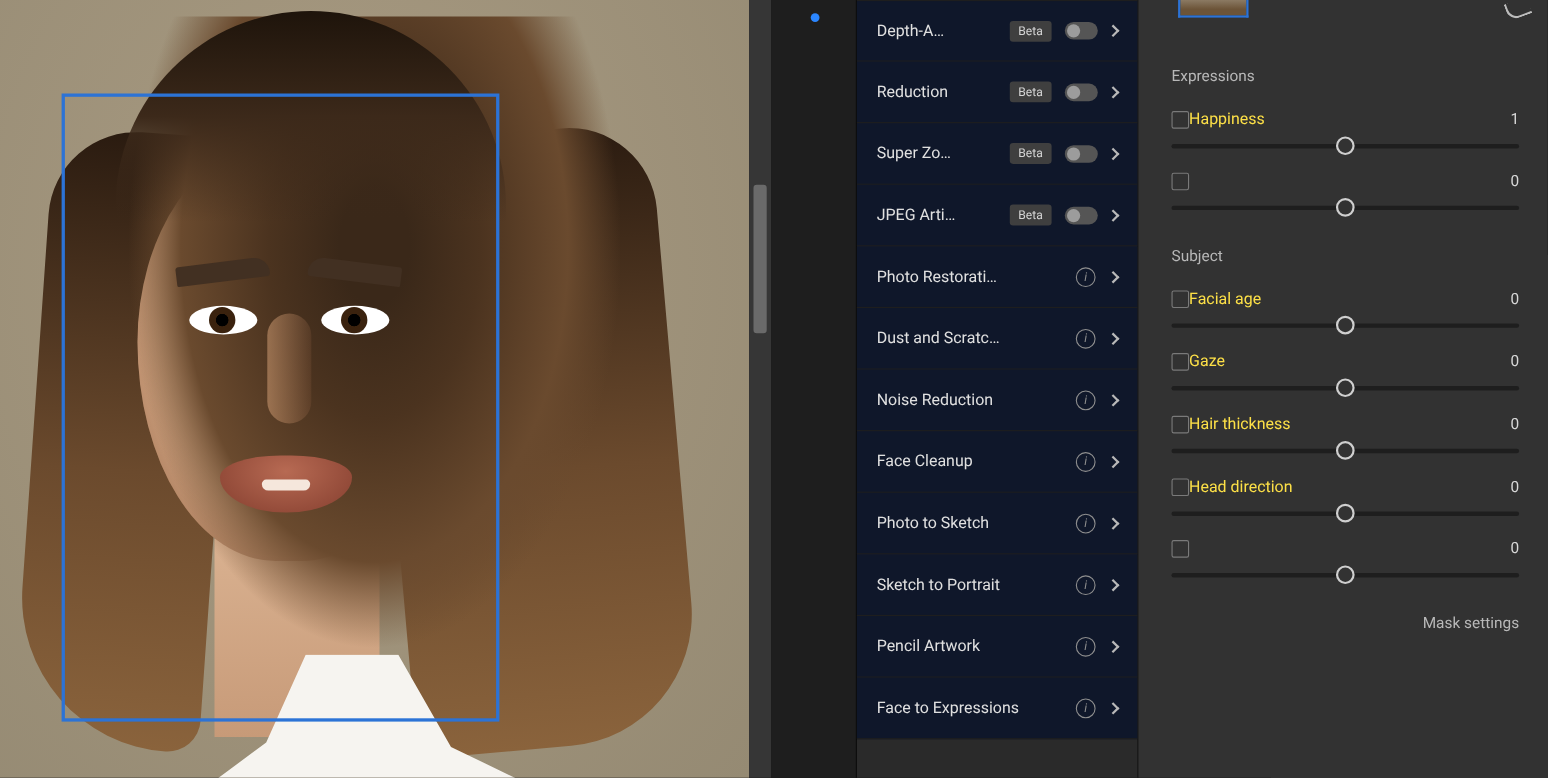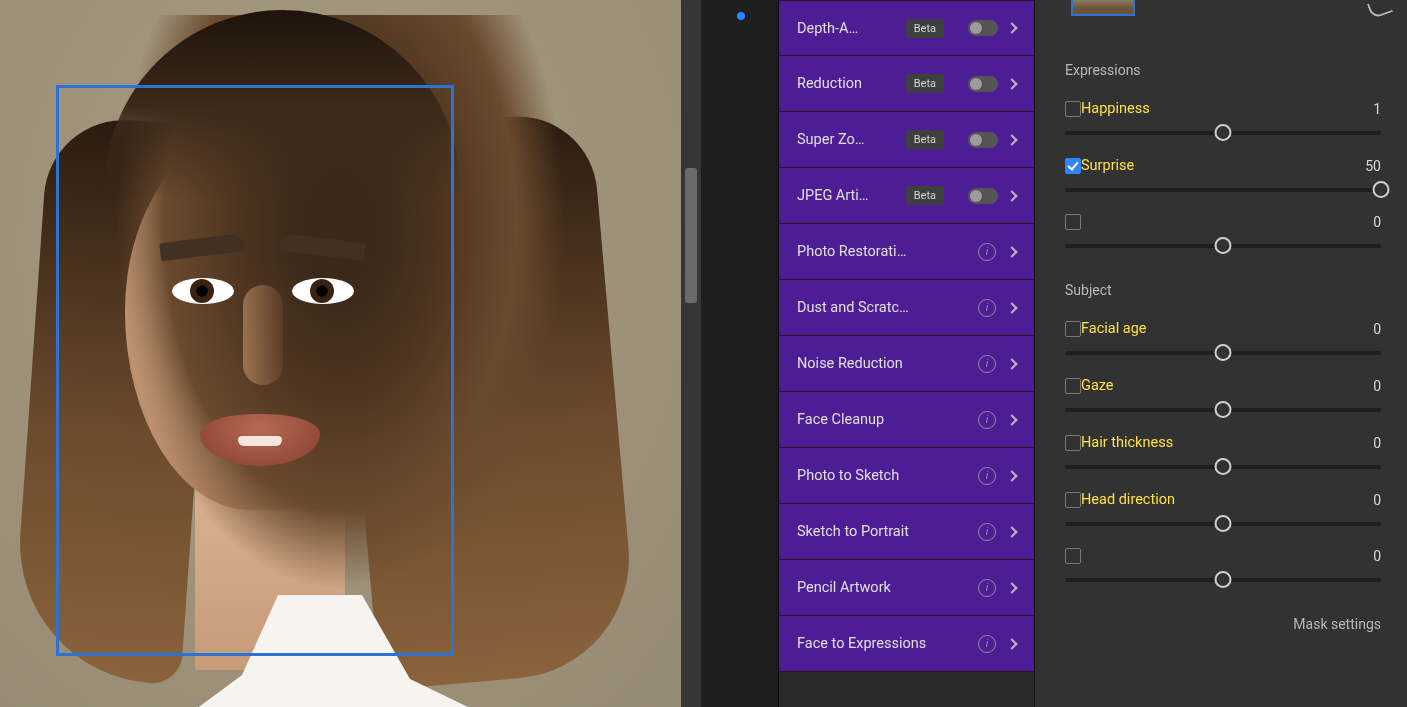--- a/index.html
+++ b/index.html
@@ -28,25 +28,25 @@
     .lips::after { content:""; position:absolute; left:38px; top:22px; width:44px; height:10px; background:#f5e7dc; border-radius:4px 4px 6px 6px; }
     .neck { position:absolute; left:195px; top:490px; width:150px; height:180px; background:linear-gradient(180deg,#d9b190,#c79a78); }
     .shirt { position:absolute; left:50px; top:595px; width:600px; height:200px; background:#f6f4f0; clip-path: polygon(5% 100%, 32% 40%, 38% 0, 52% 0, 60% 42%, 100% 100%); }
     .hair-side-l { position:absolute; left:30px; top:120px; width:170px; height:560px; background:linear-gradient(180deg,#2a1b10,#6b4a2d 55%,#8a633c); border-radius:80px 20px 30px 140px; transform:rotate(4deg); }
     .hair-side-r { position:absolute; left:355px; top:120px; width:260px; height:560px; background:linear-gradient(180deg,#2a1b10,#6b4a2d 55%,#8a633c); border-radius:20px 80px 120px 30px; transform:rotate(-5deg); }
 
     .mid-strip { position: absolute; left: 701px; top: 0; width: 78px; height: 100%; background: #1e1e1e; border-right: 1px solid #0b0b0b; }
     .bluedot { position:absolute; left: 36px; top: 12px; width: 8px; height: 8px; border-radius:50%; background:#2b86ff; }
 
     .filter-col { position: absolute; left: 779px; top: 0; width: 256px; height: 100%; background: #2a2a2a; border-right: 1px solid #111; }
-    .filter-item { display:flex; align-items:center; height: 56px; padding: 0 14px 0 18px; border-bottom: 1px solid #1e1e1e; background:#4c1d95; cursor:pointer; }
+    .filter-item { display:flex; align-items:center; height: 56px; padding: 0 14px 0 18px; border-bottom: 1px solid #1e1e1e; background:#0f172a; cursor:pointer; }
     .filter-item:first-child { border-top: 1px solid #1e1e1e;}
     .fi-label { flex: 0 0 88px; font-size: 14.5px; color:#e0e0e0; white-space:nowrap; overflow:hidden; text-overflow:ellipsis; }
     .fi-wide { flex: 0 0 140px; }
-    .fi-badge { flex:none; margin-left:auto; margin-right:24px; font-size:11px; background:#3f3f3f; color:#d5d5d5; padding:3px 8px; border-radius:3px; }
+    .fi-badge { flex:none; margin-left:auto; margin-right:12px; font-size:11px; background:#3f3f3f; color:#d5d5d5; padding:3px 8px; border-radius:3px; }
     .fi-toggle { flex:none; width:30px; height:16px; border-radius:8px; background:#555; position:relative; margin-right:10px; }
     .fi-toggle::after { content:""; position:absolute; left:2px; top:2px; width:12px; height:12px; border-radius:50%; background:#9c9c9c; }
     .fi-info { flex:none; width:18px; height:18px; border:1px solid #8f8f8f; border-radius:50%; color:#8f8f8f; font-size:11px; line-height:16px; text-align:center; font-style: italic; margin-left:auto; margin-right:12px; }
     .fi-chev { flex:none; width:8px; height:8px; border-right:2px solid #b9b9b9; border-top:2px solid #b9b9b9; transform:rotate(45deg); margin-right:4px; }
 
     .prop-col { position: absolute; left: 1035px; top: 0; width: 372px; height: 100%; background: #323232; padding: 0 26px 0 30px; }
     .thumb-row { height: 25px; margin-top: 0; display:flex; align-items:flex-start; justify-content:space-between; }
     .thumb { width:64px; height:16px; border:2px solid #2c73d6; background:linear-gradient(180deg,#8b7a63,#6c5438 60%); border-top:none; margin-left:6px; }
     .reset-icon { width:22px; height:16px; border:2px solid #bcbcbc; border-top:none; border-right:none; border-radius:0 0 0 10px; transform: rotate(-20deg); margin-right:-10px; margin-top:0;}
     .group-h { font-size: 14px; color:#b8b8b8; margin-top: 37px; }
@@ -175,30 +175,20 @@
     <div id="sl-happiness" class="slider-block">
         <div class="sb-row">
           <div class="sb-cb"></div>
           <div class="sb-label">Happiness</div>
           <div class="sb-val">1</div>
         </div>
         <div class="sb-track">
           <div class="sb-thumb" style="left: 50%;"></div>
         </div>
       </div>
-    <div id="sl-surprise" class="slider-block">
-        <div class="sb-row">
-          <div class="sb-cb checked"></div>
-          <div class="sb-label">Surprise</div>
-          <div class="sb-val">50</div>
-        </div>
-        <div class="sb-track">
-          <div class="sb-thumb" style="left: 100%;"></div>
-        </div>
-      </div>
     <div id="sl-anger" class="slider-block">
         <div class="sb-row">
           <div class="sb-cb"></div>
           <div class="sb-val">0</div>
         </div>
         <div class="sb-track">
           <div class="sb-thumb" style="left: 50%;"></div>
         </div>
       </div>
 

